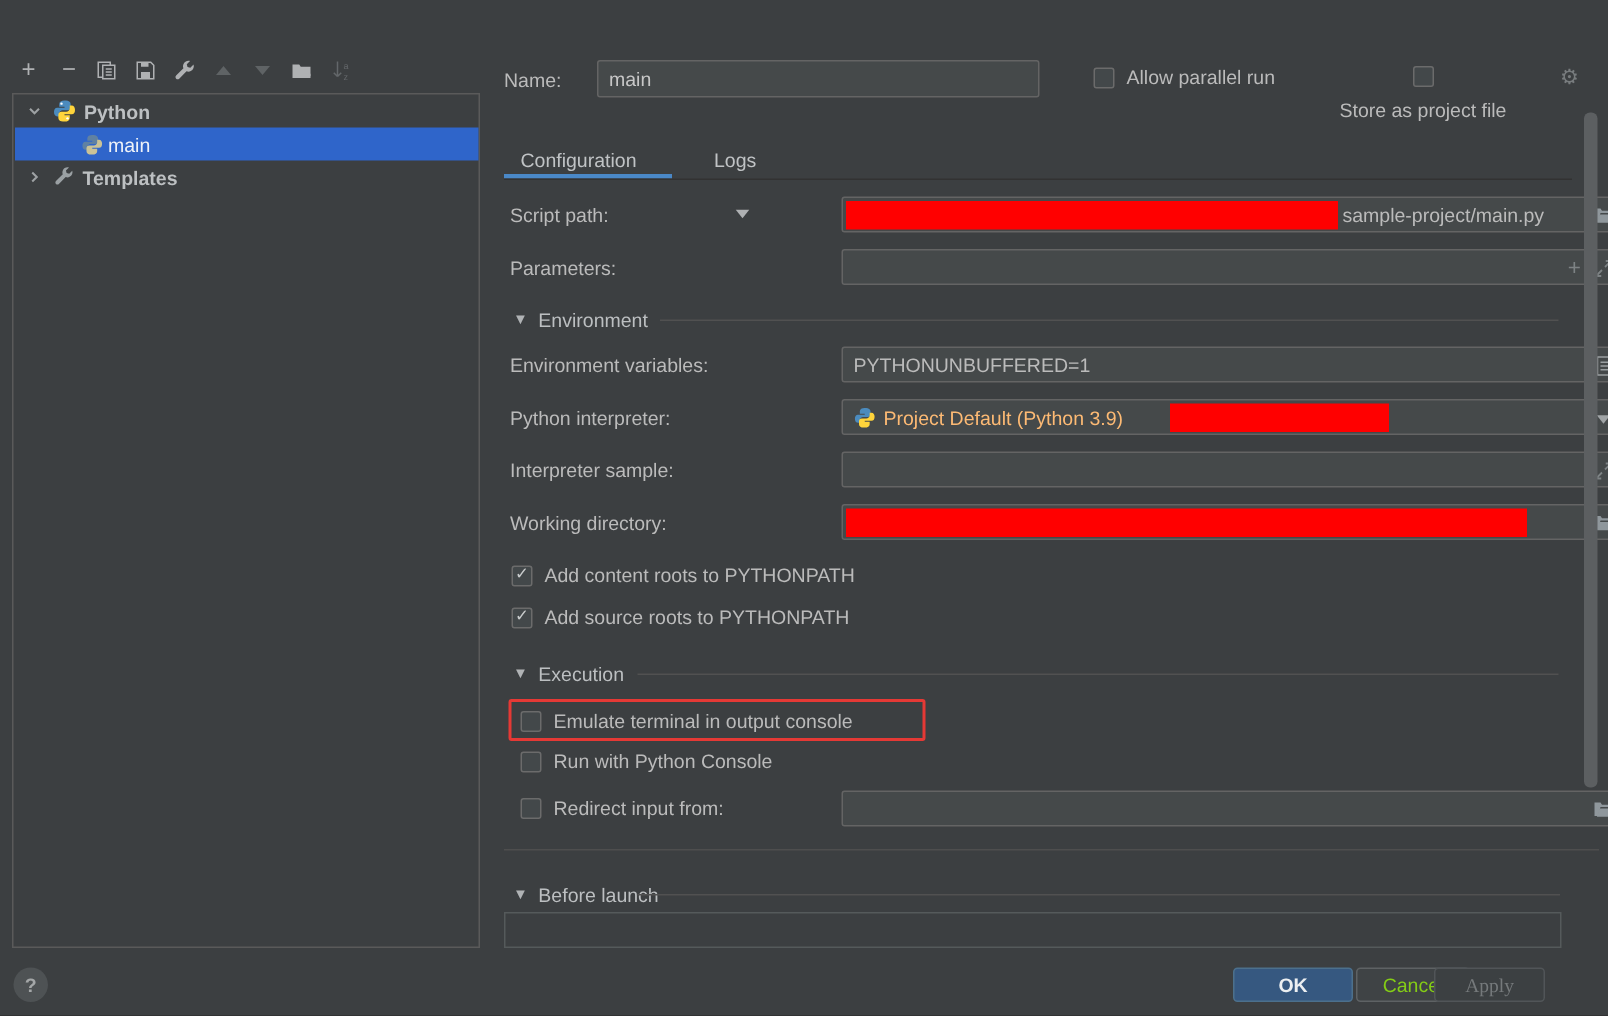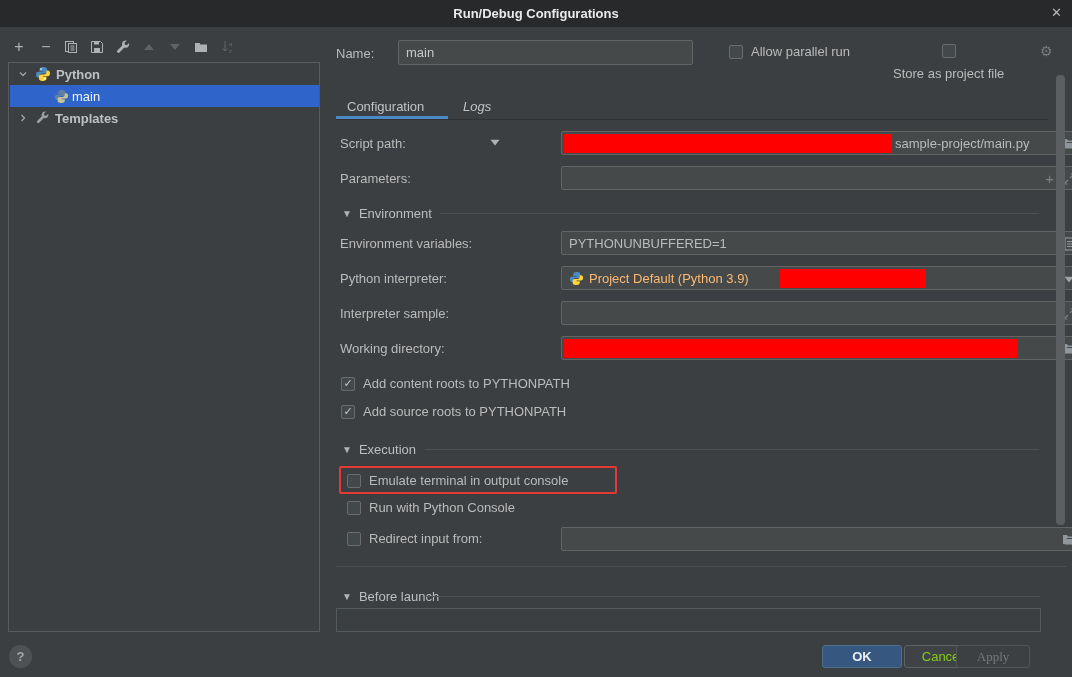--- a/index.html
+++ b/index.html
@@ -48,24 +48,20 @@
   input.name-in { position:absolute; left:398px; top:40px; width:295px; height:25px;
     background:#45494a; border:1px solid #646464; border-radius:2px; color:#c7c7c7;
     font-family:"Liberation Sans", sans-serif; font-size:13px; padding:0 7px; outline:none; }
   svg { display:block; }
 </style>
 </head>
 <body>
 
 <div class="dialog">
 
-  <div class="titlebar">
-    <span class="title-text">Run/Debug Configurations</span>
-    <span class="close-x">✕</span>
-  </div>
 
   <div class="tbtn" style="left:10px">
     <span style="color:#afb1b3;font-size:16px;">+</span>
     </div>
   <div class="tbtn" style="left:37px">
     <span style="color:#afb1b3;font-size:16px;">−</span>
     </div>
   <div class="tbtn" style="left:62px">
     <svg width="14" height="14" viewBox="0 0 14 14">
         <rect x="1.5" y="1.5" width="8" height="10" fill="none" stroke="#afb1b3"></rect>
@@ -148,21 +144,21 @@
   </div>
   <div class="cbrow" style="left:893px; top:44px;flex-direction:column;">
     <span class="cb"></span>
     <span>Store as project file</span>
   </div>
   <span class="abs" style="left:1040px; top:43px; color:#787c7e; font-size:14px;">⚙</span>
 
   <div class="tab" style="left:347px;">
     <span>Configuration</span>
     </div>
-  <div class="tab" style="left:463px;font-style:italic;">
+  <div class="tab" style="left:476px;">
     <span>Logs</span>
     </div>
   <div class="tab-underline" style="left:336px; width:112px;"></div>
   <div class="tabs-sep" style="left:336px; width:712px;"></div>
 
   <span class="lbl" style="left:340px; top:136px;">Script path:</span>
   <svg class="abs" style="left:490px; top:139px;" width="10" height="7" viewBox="0 0 10 7">
       <path d="M5 6.5 0.5 0.8h9z" fill="#afb1b3"></path>
     </svg>
   <div class="field" style="left:517px; top:131px; width:522px; height:24px;">

